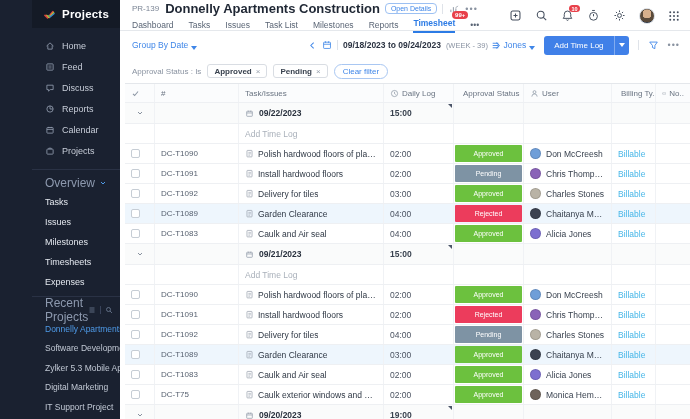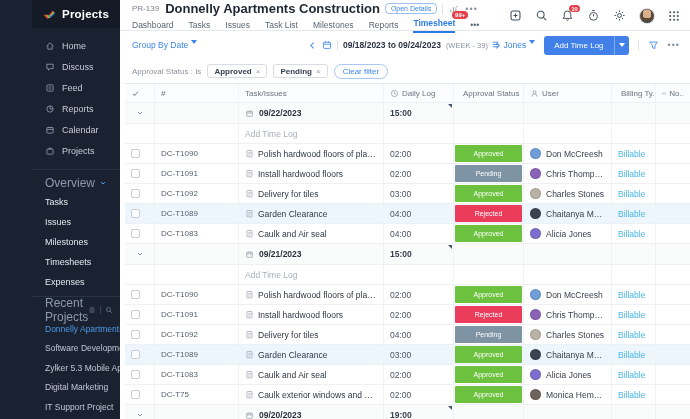--- a/index.html
+++ b/index.html
@@ -39,21 +39,21 @@
   .tab.active{color:#2c7be5;border-bottom:2px solid #2c7be5;font-weight:bold;}
   .tab .tab-badge{position:absolute;top:-7px;right:-13px;background:#e8404a;color:#fff;font-size:6px;
                   padding:1px 3px;border-radius:6px;font-weight:bold;}
   .top-icons{position:absolute;right:10px;top:0;height:31px;display:flex;align-items:center;gap:13px;color:#454f5e;}
   .tico{position:relative;cursor:pointer;}
   .bell-badge{position:absolute;top:-4px;right:-6px;background:#e8404a;color:#fff;font-size:5.5px;
               padding:0.5px 2.5px;border-radius:5px;font-weight:bold;}
   .avatar{width:16px;height:16px;border-radius:50%;background:radial-gradient(circle at 50% 35%, #d8b08c 0 38%, #5a4a3a 39% 70%, #2e3642 71%);border:1px solid #d9dde3;}
 
   .toolbar{height:28px;display:flex;align-items:center;padding:0 10px 0 12px;position:relative;flex-shrink:0;}
-  .link-blue{color:#3f86e8;font-size:8.5px;display:flex;align-items:flex-start;gap:3px;cursor:pointer;}
+  .link-blue{color:#3f86e8;font-size:8.5px;display:flex;align-items:flex-end;gap:3px;cursor:pointer;}
   .caret-dn{width:0;height:0;border-left:3px solid transparent;border-right:3px solid transparent;border-top:4px solid #3f86e8;}
   .date-nav{position:absolute;left:50%;transform:translateX(-50%);display:flex;align-items:center;gap:5px;}
   .date-range{color:#2b3342;font-size:8.5px;font-weight:bold;}
   .week-label{color:#8a93a2;font-size:7.5px;}
   .toolbar-right{margin-left:auto;display:flex;align-items:center;gap:9px;}
   .add-btn{display:flex;align-items:stretch;height:19px;border-radius:3px;overflow:hidden;cursor:pointer;}
   .add-btn-main{background:#4080e8;color:#fff;font-size:8px;display:flex;align-items:center;padding:0 10px;}
   .add-btn-caret{background:#4080e8;border-left:1px solid rgba(255,255,255,.35);width:15px;display:flex;align-items:center;justify-content:center;}
   .add-btn-caret .caret-dn{border-top-color:#fff;}
 
@@ -109,30 +109,30 @@
     </div>
     <div class="nav-list" id="nav-list">
         <div class="nav-item">
           <svg width="10" height="10" viewBox="0 0 16 16" class="ic">
             <path d="M2.5 8L8 3l5.5 5M4.5 7v6h7V7" stroke="currentColor" stroke-width="1.4" fill="none"></path>
           </svg>
           <span>Home</span>
         </div>
         <div class="nav-item">
           <svg width="10" height="10" viewBox="0 0 16 16" class="ic">
-            <path d="M3 3.5h10v7H8.5L5.5 13v-2.5H3z" stroke="currentColor" stroke-width="1.4" fill="none"></path>
-          </svg>
-          <span>Discuss</span>
+            <rect x="3" y="3" width="10" height="10" rx="1" stroke="currentColor" stroke-width="1.4" fill="none"></rect>
+            <path d="M5.5 6.5h5M5.5 9.5h5" stroke="currentColor" stroke-width="1.2"></path>
+          </svg>
+          <span>Feed</span>
         </div>
         <div class="nav-item">
           <svg width="10" height="10" viewBox="0 0 16 16" class="ic">
-            <rect x="3" y="3" width="10" height="10" rx="1" stroke="currentColor" stroke-width="1.4" fill="none"></rect>
-            <path d="M5.5 6.5h5M5.5 9.5h5" stroke="currentColor" stroke-width="1.2"></path>
-          </svg>
-          <span>Feed</span>
+            <path d="M3 3.5h10v7H8.5L5.5 13v-2.5H3z" stroke="currentColor" stroke-width="1.4" fill="none"></path>
+          </svg>
+          <span>Discuss</span>
         </div>
         <div class="nav-item">
           <svg width="10" height="10" viewBox="0 0 16 16" class="ic">
             <circle cx="8" cy="8" r="5" stroke="currentColor" stroke-width="1.4" fill="none"></circle>
             <path d="M8 3v5h5" stroke="currentColor" stroke-width="1.4" fill="none"></path>
           </svg>
           <span>Reports</span>
         </div>
         <div class="nav-item">
           <svg width="10" height="10" viewBox="0 0 16 16" class="ic">

